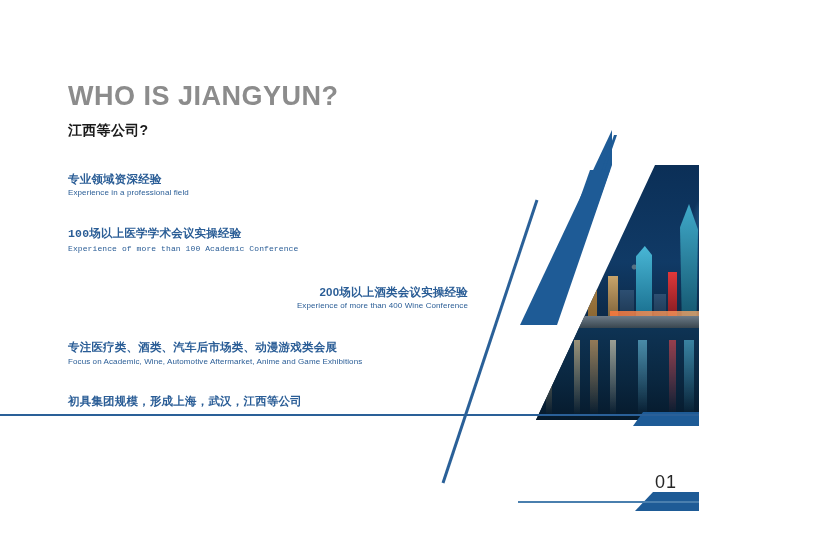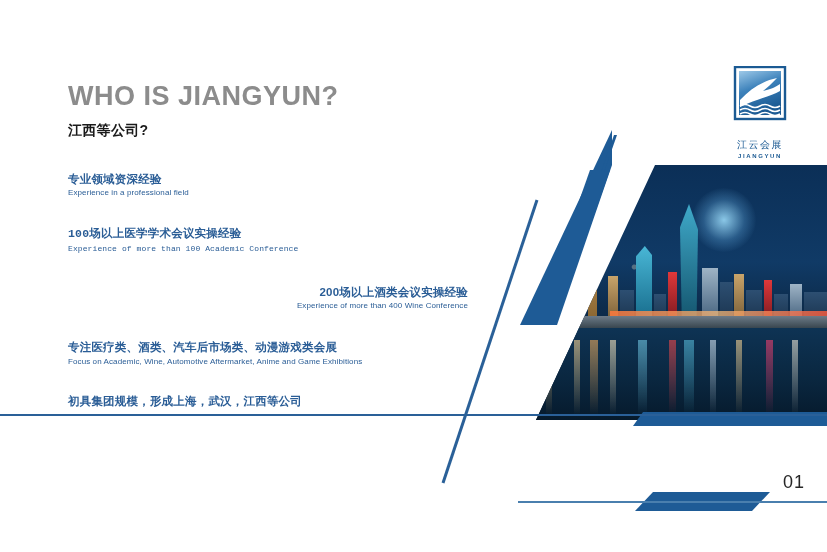--- a/index.html
+++ b/index.html
@@ -5,21 +5,21 @@
   html, body {
     margin: 0;
     padding: 0;
     background: #ffffff;
   }
   body {
     font-family: "Liberation Sans", sans-serif;
   }
   .slide {
     position: relative;
-    width: 827px;
+    width: 699px;
     height: 552px;
     background: #ffffff;
     overflow: hidden;
   }
 
   
   .heading-block {
     position: absolute;
     left: 68px;
     top: 82px;

